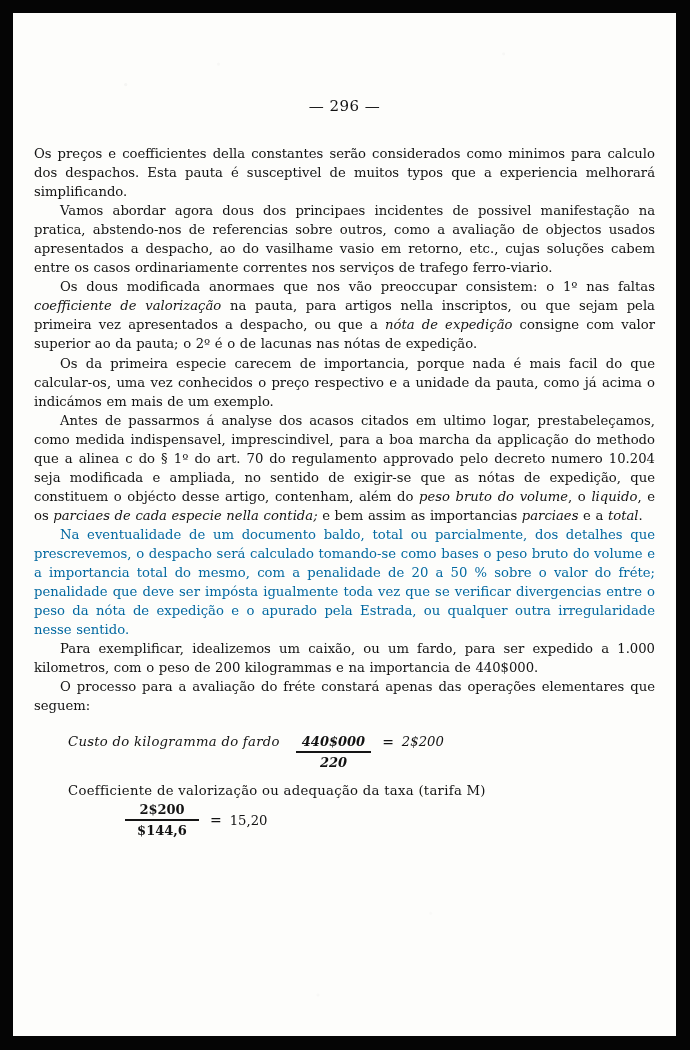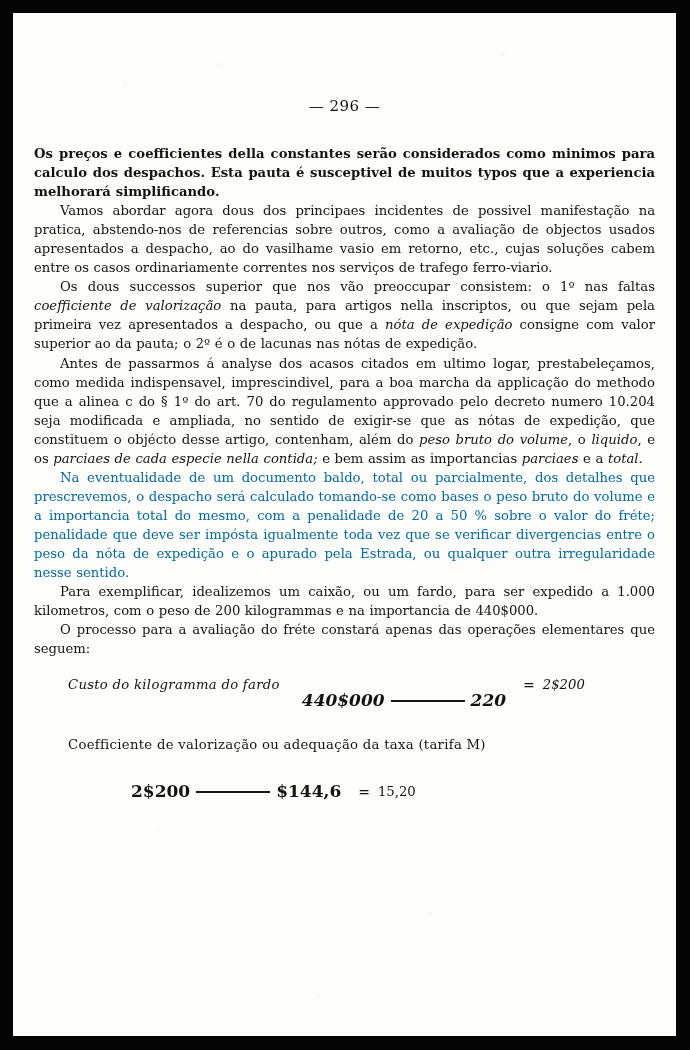--- a/index.html
+++ b/index.html
@@ -79,21 +79,21 @@
     line-height: 19.05px;
     text-align: justify;
     text-justify: inter-word;
     color: #131313;
     font-family: "DejaVu Serif", serif;
     text-indent: 26px;
     word-spacing: 0.4px;
     -webkit-font-smoothing: none;
   }
 
-  p.para.first { text-indent: 0; font-weight: bold; }
+  p.para.first { text-indent: 0; }
 
   
   p.para.inked { color: #0369a1; }
 
   em {
     font-style: italic;
   }
 
   
   .formulas {
@@ -111,25 +111,26 @@
     font-style: italic;
   }
 
   .formula-label {
     margin-right: 9px;
     letter-spacing: 0.3px;
   }
 
   .fraction {
     display: inline-flex;
+    flex-direction: column;
     align-items: center;
     vertical-align: middle;
-    margin: 16px 7px;
+    margin: 0 7px;
     font-weight: bold;
-    font-size: 17px;
+    font-size: 13px;
     line-height: 15px;
   }
   .fraction .numer { padding: 0 6px; }
   .fraction .bar {
     width: 100%;
     min-width: 74px;
     border-top: 2px solid #151515;
     margin: 2px 0;
   }
   .fraction .denom { padding: 0 6px; }
@@ -138,21 +139,21 @@
     margin: 0 8px 0 4px;
     font-size: 14px;
   }
   .result { font-weight: normal; }
 
   .formula-2 {
     margin-top: 13px;
   }
   .formula-2 .caption {
     letter-spacing: 0.3px;
-    margin-bottom: 16px;
+    margin-bottom: 4px;
   }
   .formula-2 .frac-line {
     display: flex;
     align-items: center;
     padding-left: 50px;
   }
 
   .tail-lines {
     margin-top: 11px;
     line-height: 19.5px;
@@ -165,21 +166,22 @@
 
 <div class="scan-frame">
   <div class="page">
     <div class="content">
 
       <div class="folio">— 296 —</div>
 
       <div class="body-block">
           <p class="para first"><span>Os preços e coefficientes della constantes serão considerados como minimos para calculo dos despachos. Esta pauta é susceptivel de muitos typos que a experiencia melhorará simplificando.</span></p>
           <p class="para"><span>Vamos abordar agora dous dos principaes incidentes de possivel manifestação na pratica, abstendo-nos de referencias sobre outros, como a avaliação de objectos usados apresentados a despacho, ao do vasilhame vasio em retorno, etc., cujas soluções cabem entre os casos ordinariamente correntes nos serviços de trafego ferro-viario.</span></p>
-          <p class="para"><span>Os dous successos superior que nos vão preoccupar consistem: o 1º nas faltas </span><em>coefficiente de valorização</em><span> na pauta, para artigos nella inscriptos, ou que sejam pela primeira vez apresentados a despacho, ou que a </span><em>nóta de expedição</em><span> consigne com valor superior ao da pauta; o 2º é o de lacunas nas nótas de expedição.</span></p>
+          <p class="para"><span>Os dous modificada anormaes que nos vão preoccupar consistem: o 1º nas faltas </span><em>coefficiente de valorização</em><span> na pauta, para artigos nella inscriptos, ou que sejam pela primeira vez apresentados a despacho, ou que a </span><em>nóta de expedição</em><span> consigne com valor superior ao da pauta; o 2º é o de lacunas nas nótas de expedição.</span></p>
+          <p class="para"><span>Os da primeira especie carecem de importancia, porque nada é mais facil do que calcular-os, uma vez conhecidos o preço respectivo e a unidade da pauta, como já acima o indicámos em mais de um exemplo.</span></p>
           <p class="para"><span>Antes de passarmos á analyse dos acasos citados em ultimo logar, prestabeleçamos, como medida indispensavel, imprescindivel, para a boa marcha da applicação do methodo que a alinea c do § 1º do art. 70 do regulamento approvado pelo decreto numero 10.204 seja modificada e ampliada, no sentido de exigir-se que as nótas de expedição, que constituem o objécto desse artigo, contenham, além do </span><em>peso bruto do volume</em><span>, o </span><em>liquido</em><span>, e os </span><em>parciaes de cada especie nella contida;</em><span> e bem assim as importancias </span><em>parciaes</em><span> e a </span><em>total</em><span>.</span></p>
           <p class="para inked"><span>Na eventualidade de um documento baldo, total ou parcialmente, dos detalhes que prescrevemos, o despacho será calculado tomando-se como bases o peso bruto do volume e a importancia total do mesmo, com a penalidade de 20 a 50 % sobre o valor do fréte; penalidade que deve ser impósta igualmente toda vez que se verificar divergencias entre o peso da nóta de expedição e o apurado pela Estrada, ou qualquer outra irregularidade nesse sentido.</span></p>
           <p class="para"><span>Para exemplificar, idealizemos um caixão, ou um fardo, para ser expedido a 1.000 kilometros, com o peso de 200 kilogrammas e na importancia de 440$000.</span></p>
           <p class="para"><span>O processo para a avaliação do fréte constará apenas das operações elementares que seguem:</span></p>
         </div>
 
       <div class="formulas">
 
         <div class="formula-row">
           <span class="formula-label">Custo do kilogramma do fardo</span>

